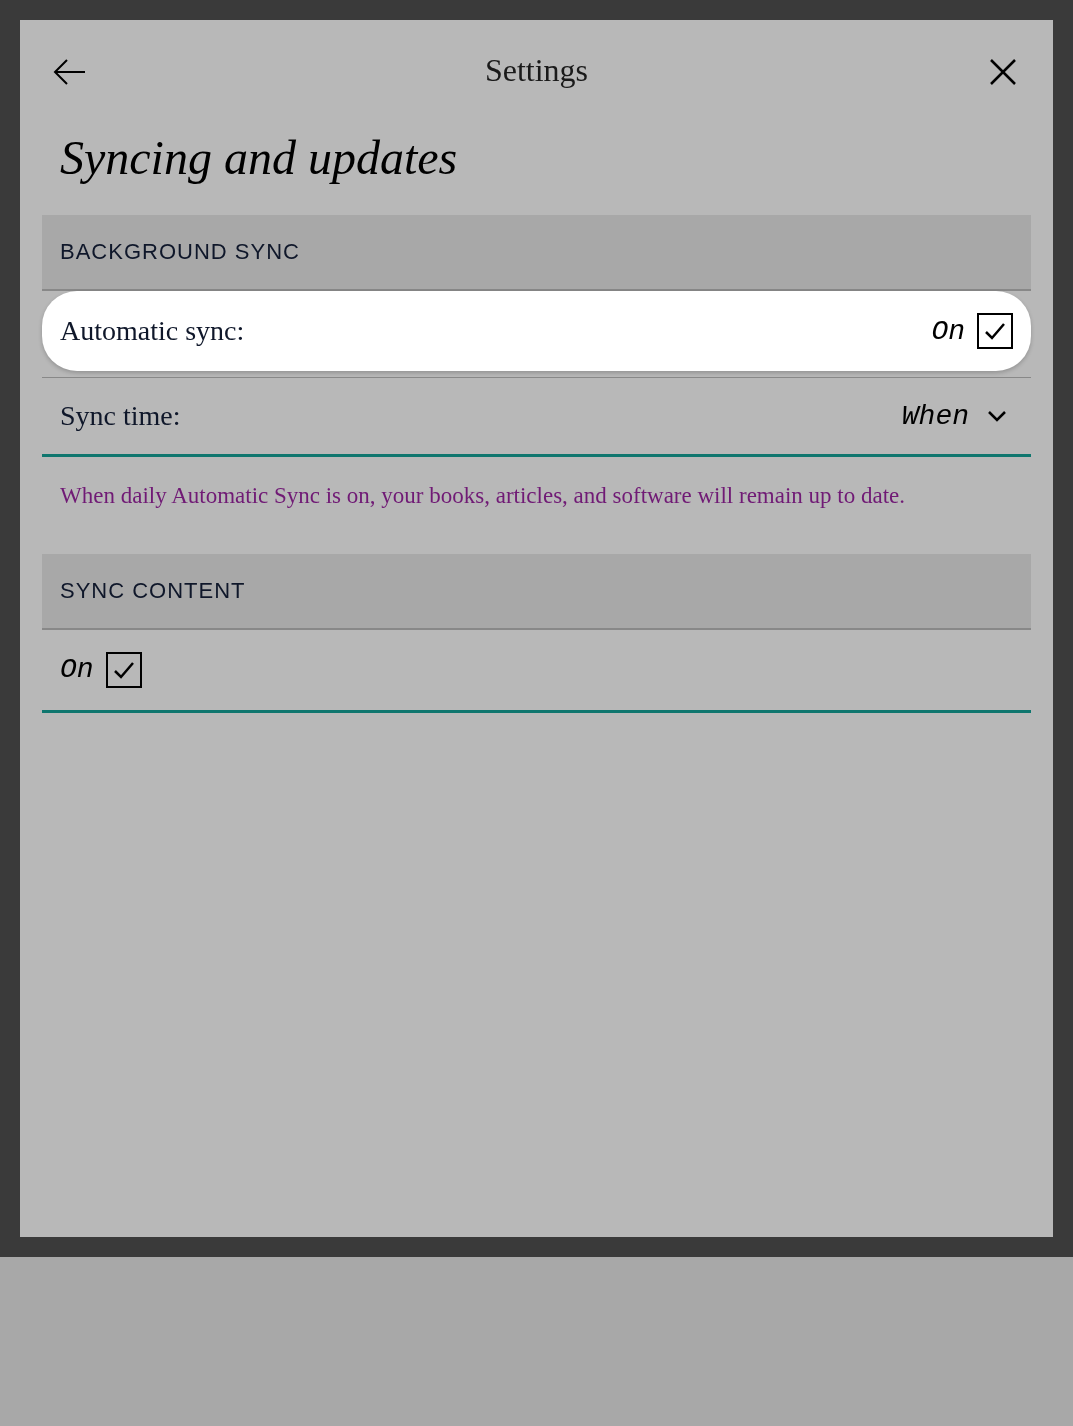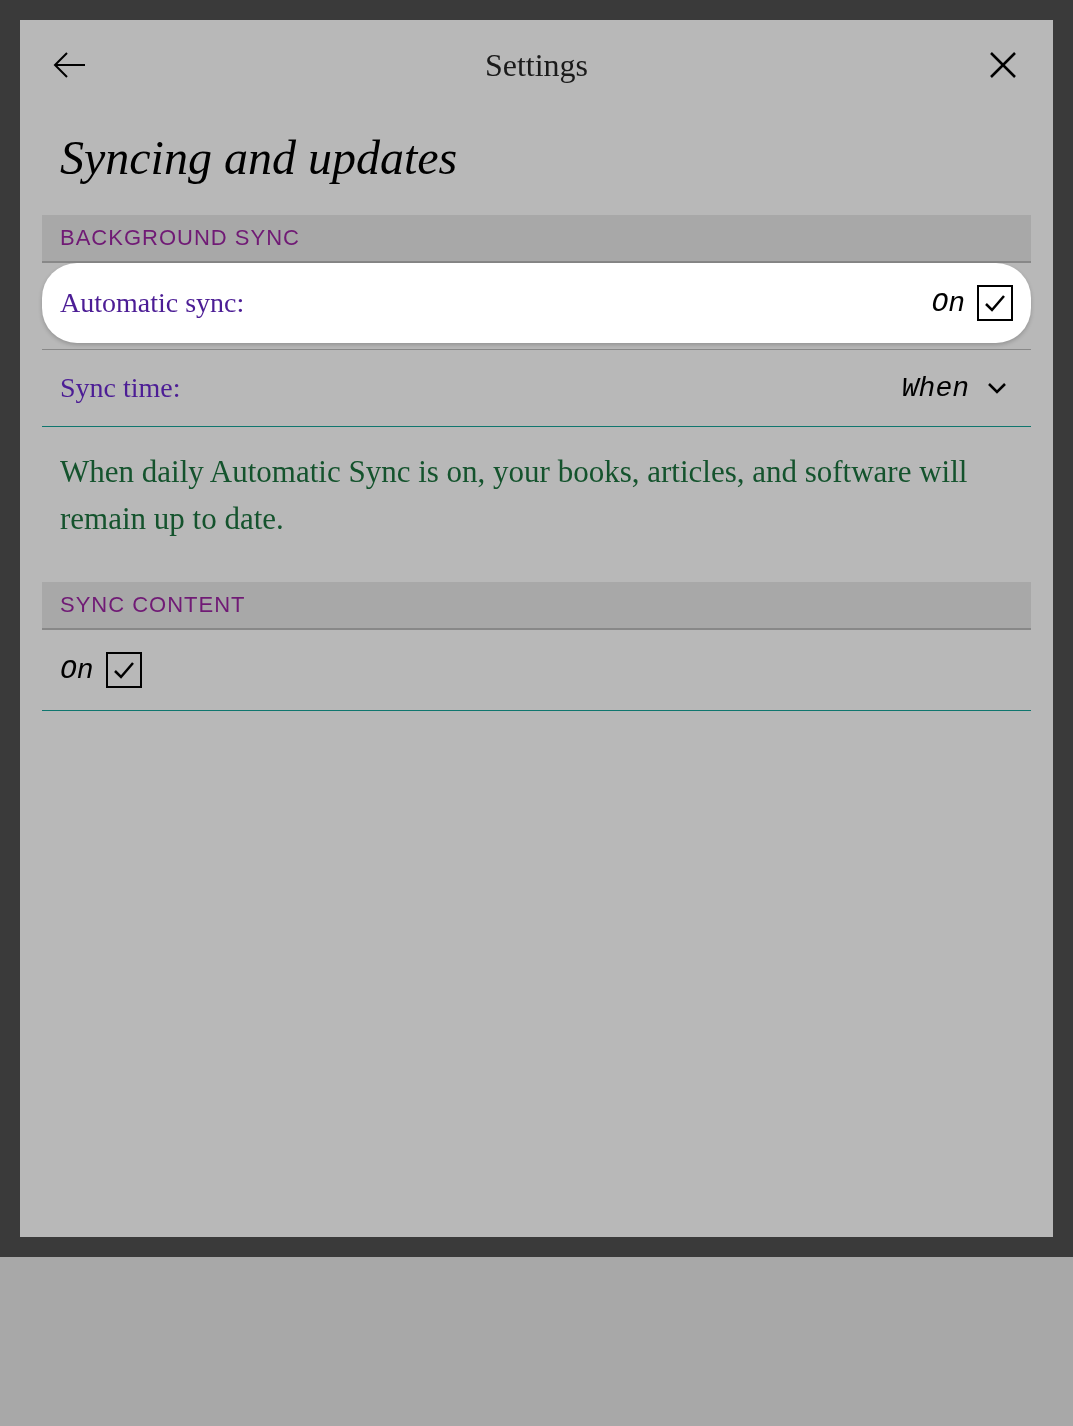--- a/index.html
+++ b/index.html
@@ -21,21 +21,21 @@
       padding: 20px;
     }
     .screen {
       width: 100%;
       height: 100%;
       background: #b8b8b8;
       position: relative;
     }
     .header {
       display: flex;
-      align-items: center;
+      align-items: flex-start;
       justify-content: space-between;
       padding: 32px 30px;
       height: 90px;
     }
     .header-title {
       flex: 1;
       text-align: center;
       font-size: 32px;
       color: #1a1a1a;
     }
@@ -52,50 +52,50 @@
       padding: 20px 40px 30px 40px;
       color: #000;
       font-weight: normal;
       font-style: italic;
     }
     .content {
       padding: 0 22px;
     }
     .section-header {
       background: #a8a8a8;
-      padding: 10px 18px;
+      padding: 24px 18px;
       font-family: Arial, Helvetica, sans-serif;
       font-size: 22px;
       letter-spacing: 1px;
-      color: #701a75;
+      color: #0f172a;
       border-bottom: 2px solid #888;
     }
     .row {
       display: flex;
       align-items: center;
       justify-content: space-between;
       padding: 22px 18px;
-      border-bottom: 1px solid #0f766e;
+      border-bottom: 3px solid #0f766e;
       font-size: 28px;
     }
     .row.highlighted {
       background: #ffffff;
       border-radius: 35px;
       border-bottom: none;
       box-shadow: 0 2px 4px rgba(0,0,0,0.2);
       margin-top: 0;
       position: relative;
     }
     .row-after-highlight {
       border-top: 1px solid #888;
       margin-top: 6px;
     }
     .row-label {
       font-size: 28px;
-      color: #4c1d95;
+      color: #0f172a;
     }
     .row-value {
       display: flex;
       align-items: center;
       gap: 12px;
       font-family: Liberation Mono, monospace;
     }
     .value-text {
       font-style: italic;
       font-size: 28px;
@@ -109,23 +109,23 @@
       align-items: center;
       justify-content: center;
     }
     .chevron-icon {
       display: flex;
       align-items: center;
       padding: 0 4px;
     }
     .description {
       padding: 22px 18px 40px 18px;
-      font-size: 31px;
+      font-size: 23px;
       line-height: 1.5;
-      color: #14532d;
+      color: #701a75;
     }
     svg { display: block; }
   </style>
 </head>
 <body>
 
 <div class="outer-frame">
   <div class="screen">
 
     <div class="header">

